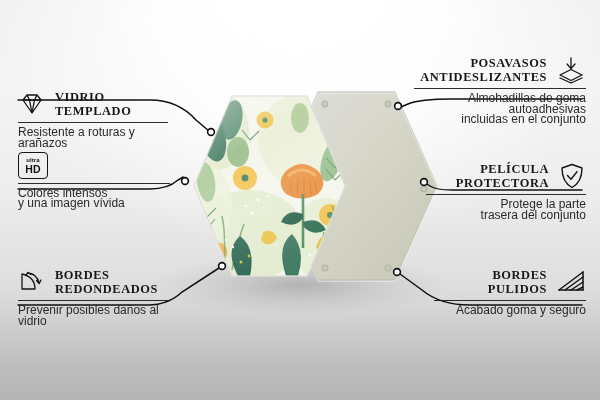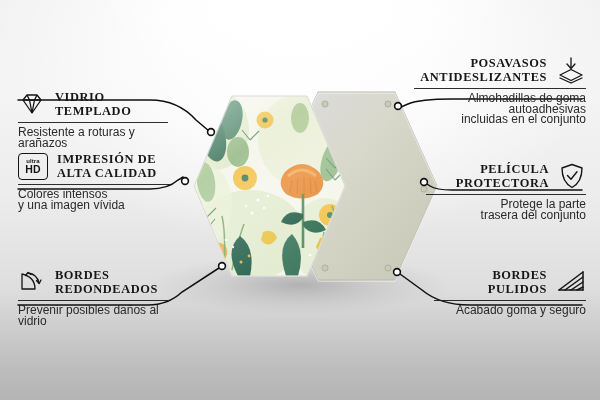--- a/index.html
+++ b/index.html
@@ -229,24 +229,20 @@
     <div class="rule"></div>
     <div class="desc">Resistente a roturas y arañazos</div>
   </div>
 
   <div class="feat" id="f2">
     <div class="row">
       <div class="hdbadge">
         <span class="t1">ultra</span>
         <span class="t2">HD</span>
       </div>
-      <div>
-        <div class="ttl">IMPRESIÓN DE</div>
-        <div class="ttl">ALTA CALIDAD</div>
-      </div>
     </div>
     <div class="rule"></div>
     <div class="desc">Colores intensos</div>
     <div class="desc" style="margin-top:0">y una imagen vívida</div>
   </div>
 
   <div class="feat" id="f3">
     <div class="row">
       <svg class="ico" width="28" height="24" viewBox="0 0 28 24">
         <g fill="none" stroke="#141414" stroke-width="1.3" stroke-linejoin="round" stroke-linecap="round">

